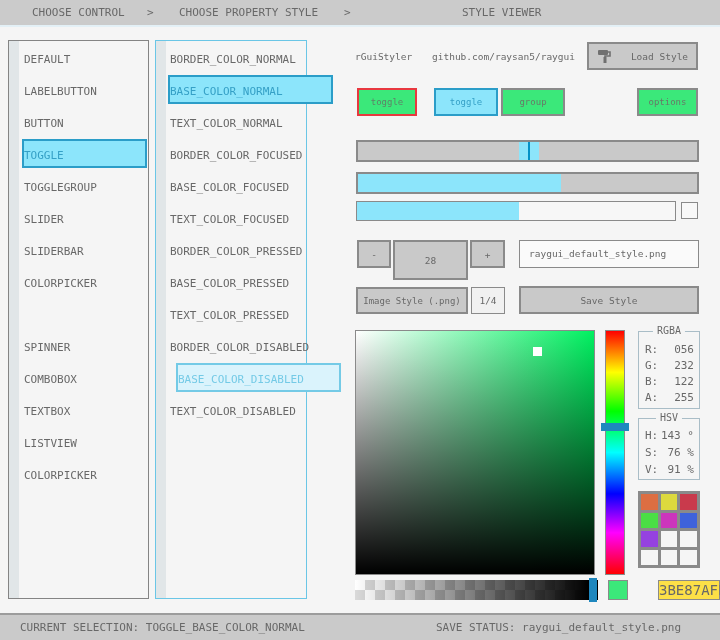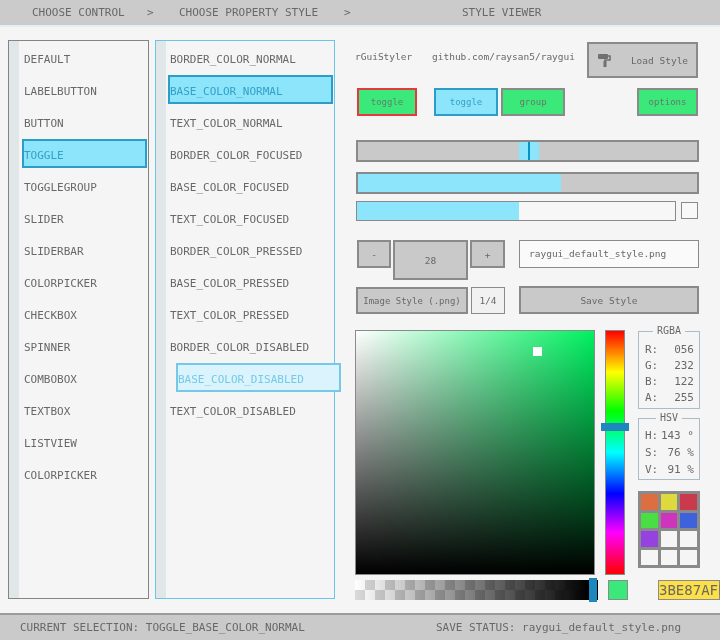--- a/index.html
+++ b/index.html
@@ -95,47 +95,46 @@
   <div class="abs panel" style="left:8px;top:40px;width:141px;height:559px;">
     <div class="scrollstrip"></div>
     <div class="li" style="left:13px;width:125px;top:2px">DEFAULT</div>
     <div class="li" style="left:13px;width:125px;top:34px">LABELBUTTON</div>
     <div class="li" style="left:13px;width:125px;top:66px">BUTTON</div>
     <div class="li sel" style="left:13px;width:125px;top:98px">TOGGLE</div>
     <div class="li" style="left:13px;width:125px;top:130px">TOGGLEGROUP</div>
     <div class="li" style="left:13px;width:125px;top:162px">SLIDER</div>
     <div class="li" style="left:13px;width:125px;top:194px">SLIDERBAR</div>
     <div class="li" style="left:13px;width:125px;top:226px">COLORPICKER</div>
-    <div class="li" style="left:13px;width:125px;top:258px">CHECKBOX</div>
     <div class="li" style="left:13px;width:125px;top:290px">SPINNER</div>
     <div class="li" style="left:13px;width:125px;top:322px">COMBOBOX</div>
     <div class="li" style="left:13px;width:125px;top:354px">TEXTBOX</div>
     <div class="li" style="left:13px;width:125px;top:386px">LISTVIEW</div>
     <div class="li" style="left:13px;width:125px;top:418px">COLORPICKER</div>
   </div>
 
-  <div class="abs panel focused" style="left:155px;top:40px;width:180px;height:559px;">
+  <div class="abs panel focused" style="left:155px;top:40px;width:152px;height:559px;">
     <div class="scrollstrip"></div>
     <div class="li" style="left:12px;width:165px;top:2px">BORDER_COLOR_NORMAL</div>
     <div class="li sel" style="left:12px;width:165px;top:34px">BASE_COLOR_NORMAL</div>
     <div class="li" style="left:12px;width:165px;top:66px">TEXT_COLOR_NORMAL</div>
     <div class="li" style="left:12px;width:165px;top:98px">BORDER_COLOR_FOCUSED</div>
     <div class="li" style="left:12px;width:165px;top:130px">BASE_COLOR_FOCUSED</div>
     <div class="li" style="left:12px;width:165px;top:162px">TEXT_COLOR_FOCUSED</div>
     <div class="li" style="left:12px;width:165px;top:194px">BORDER_COLOR_PRESSED</div>
     <div class="li" style="left:12px;width:165px;top:226px">BASE_COLOR_PRESSED</div>
     <div class="li" style="left:12px;width:165px;top:258px">TEXT_COLOR_PRESSED</div>
     <div class="li" style="left:12px;width:165px;top:290px">BORDER_COLOR_DISABLED</div>
     <div class="li hov" style="left:12px;width:165px;top:322px">BASE_COLOR_DISABLED</div>
     <div class="li" style="left:12px;width:165px;top:354px">TEXT_COLOR_DISABLED</div>
   </div>
 
   <div class="abs vtext" style="left:355px;top:51px">rGuiStyler</div>
   <div class="abs vtext" style="left:432px;top:51px">github.com/raysan5/raygui</div>
-  <div class="abs btn" style="left:587px;top:42px;width:111px;height:36px;gap:18px">
+  <div class="abs btn" style="left:587px;top:42px;width:111px;height:28px;gap:18px">
     <span style="display:inline-flex">
       <svg width="16" height="15" viewBox="0 0 16 15">
         <rect x="1" y="1" width="10" height="5" rx="1" fill="#707070"></rect>
         <path d="M11 3 H13 V7 H8 V9" stroke="#707070" stroke-width="1.6" fill="none"></path>
         <rect x="6.5" y="8" width="3" height="6" fill="#707070"></rect>
       </svg>
     </span>
     <span>Load Style</span>
   </div>
 

